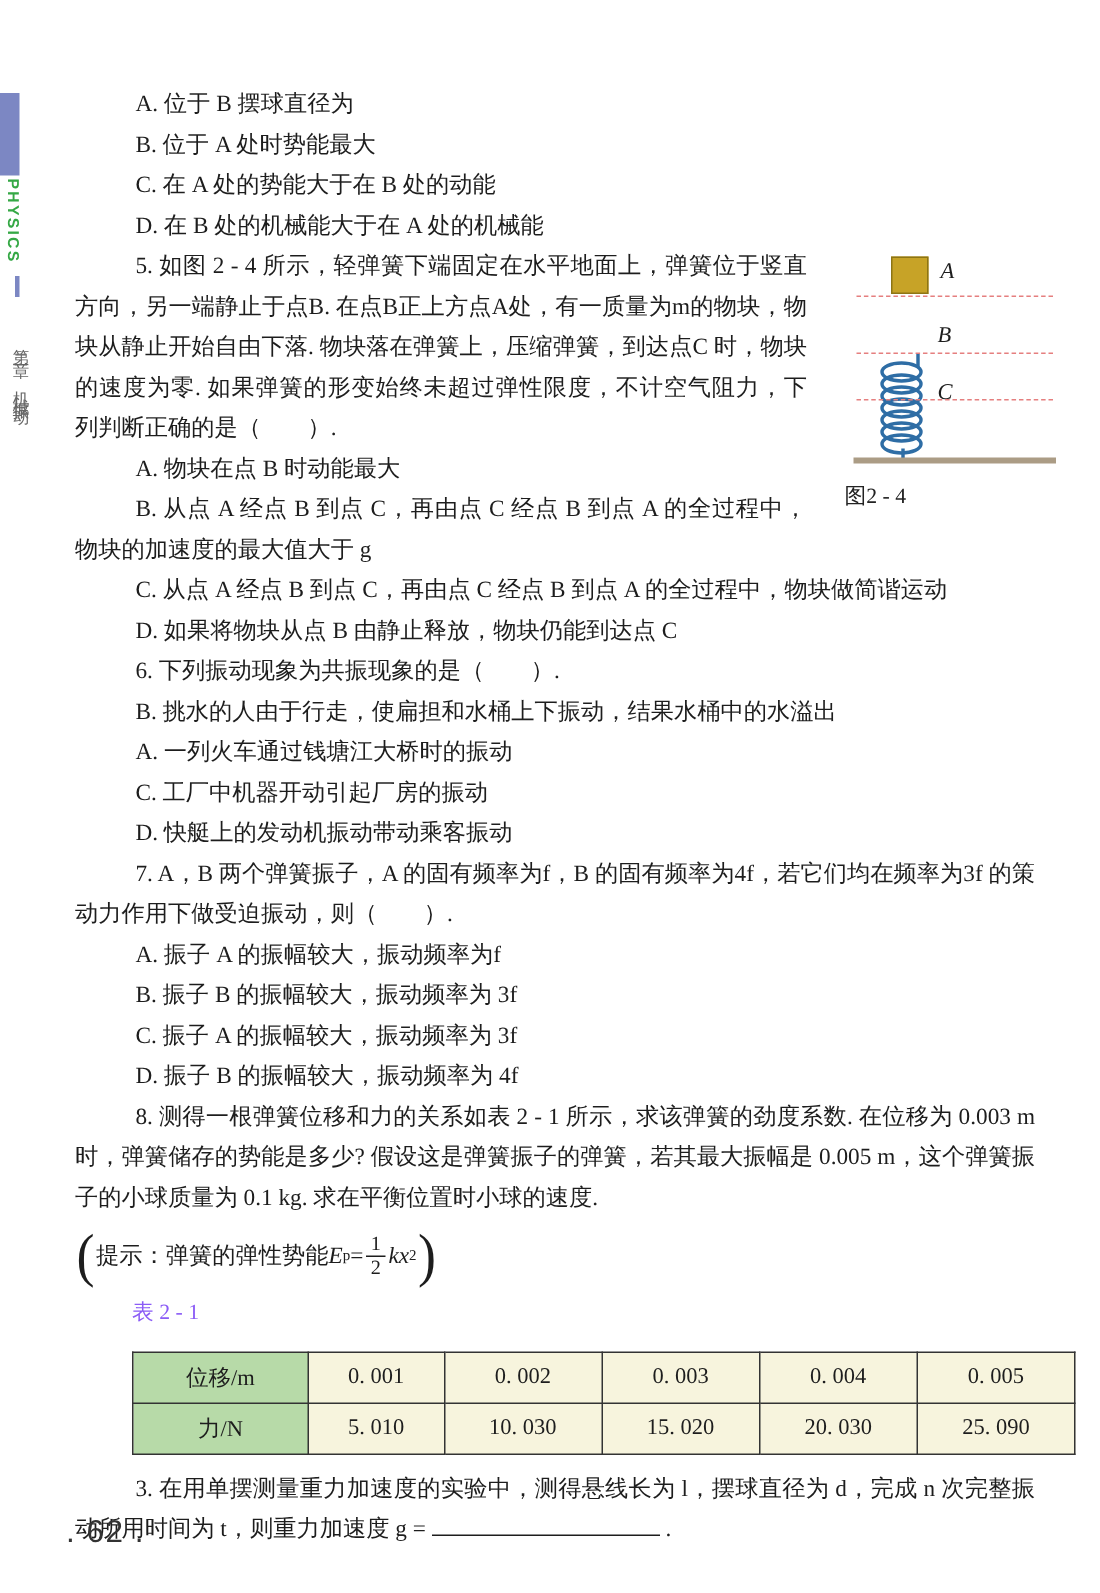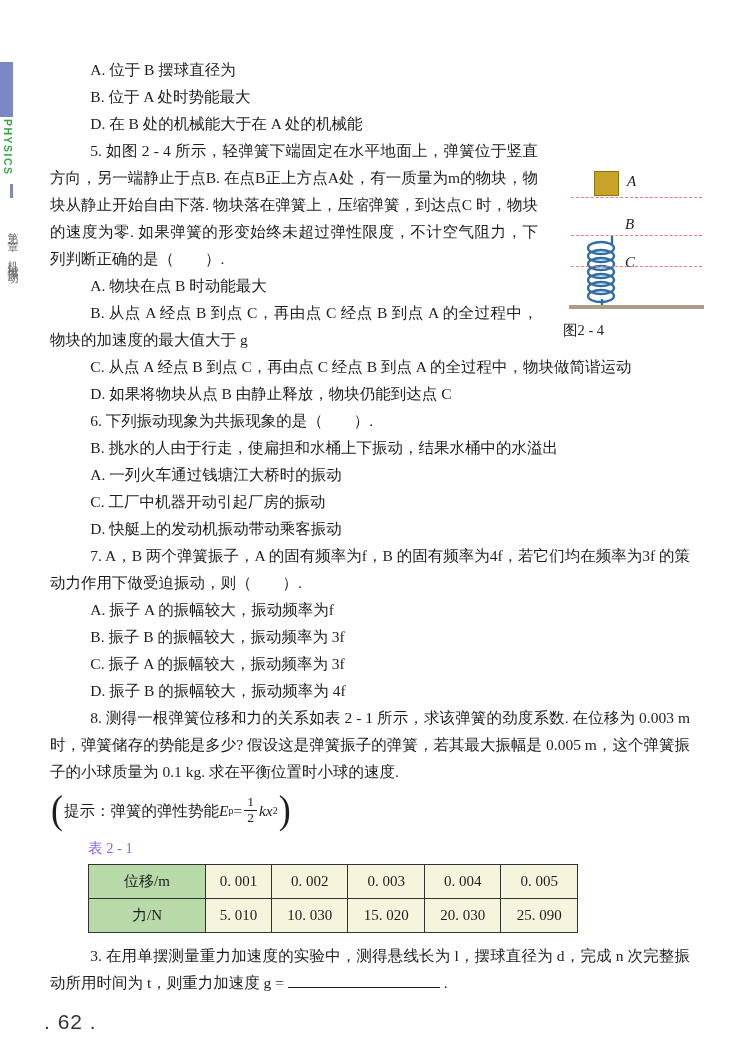--- a/index.html
+++ b/index.html
@@ -45,21 +45,21 @@
   .paren{font-size:36px;font-weight:300;line-height:40px;transform:scaleY(1.1);padding:0 1px;}
   .frac{display:inline-block;text-align:center;vertical-align:middle;margin:0 2px;line-height:1.1;font-size:13.5px;}
   .frac .num{display:block;border-bottom:1.2px solid #1d1d1d;padding:0 3px;}
   .frac .den{display:block;padding:0 3px;}
   .vit{font-style:italic;}
   .sub{font-size:10px;vertical-align:-3px;}
   .sup{font-size:10px;vertical-align:6px;}
   
   .tbl-caption{width:575px;margin-left:38px;text-align:left;color:#8b5cf6;font-size:14.5px;margin-top:6px;line-height:22px;}
   table.data{
-    border-collapse:collapse;margin-left:38px;margin-top:5px;width:490px;
+    border-collapse:collapse;margin-left:38px;margin-top:15px;width:629px;
     font-size:15px;line-height:normal;
   }
   table.data td{
     border:1.6px solid #333;height:33px;text-align:center;background:#f7f4dd;padding:0 4px;
   }
   table.data td.hd{background:#b7daa8;width:108px;}
   
   .blank{display:inline-block;width:152px;height:14px;border-bottom:1.5px solid #1d1d1d;}
   
   .pagenum{
@@ -99,20 +99,21 @@
     <div class="fig-label lab-c">C</div>
     <div class="fig-dash dash3"></div>
     <div class="fig-ground"></div>
     <div class="fig-caption">图2 - 4</div>
   </div>
 
   <div class="content">
 
     <div class="opt">A.  位于 B 摆球直径为</div>
     <div class="opt">B.  位于 A 处时势能最大</div>
+    <div class="opt">C.  在 A 处的势能大于在 B 处的动能</div>
     <div class="opt">D.  在 B 处的机械能大于在 A 处的机械能</div>
 
     <div class="para narrow">5.  如图 2 - 4 所示，轻弹簧下端固定在水平地面上，弹簧位于竖直方向，另一端静止于点B.  在点B正上方点A处，有一质量为m的物块，物块从静止开始自由下落.  物块落在弹簧上，压缩弹簧，到达点C 时，物块的速度为零.  如果弹簧的形变始终未超过弹性限度，不计空气阻力，下列判断正确的是（　　）.</div>
     <div class="narrow">
       <div class="opt">A.  物块在点 B 时动能最大</div>
       <div class="opt">B.  从点 A 经点 B 到点 C，再由点 C 经点 B 到点 A 的全过程中，物块的加速度的最大值大于 g</div>
     </div>
     <div class="opt">C.  从点 A 经点 B 到点 C，再由点 C 经点 B 到点 A 的全过程中，物块做简谐运动</div>
     <div class="opt">D.  如果将物块从点 B 由静止释放，物块仍能到达点 C</div>
 

